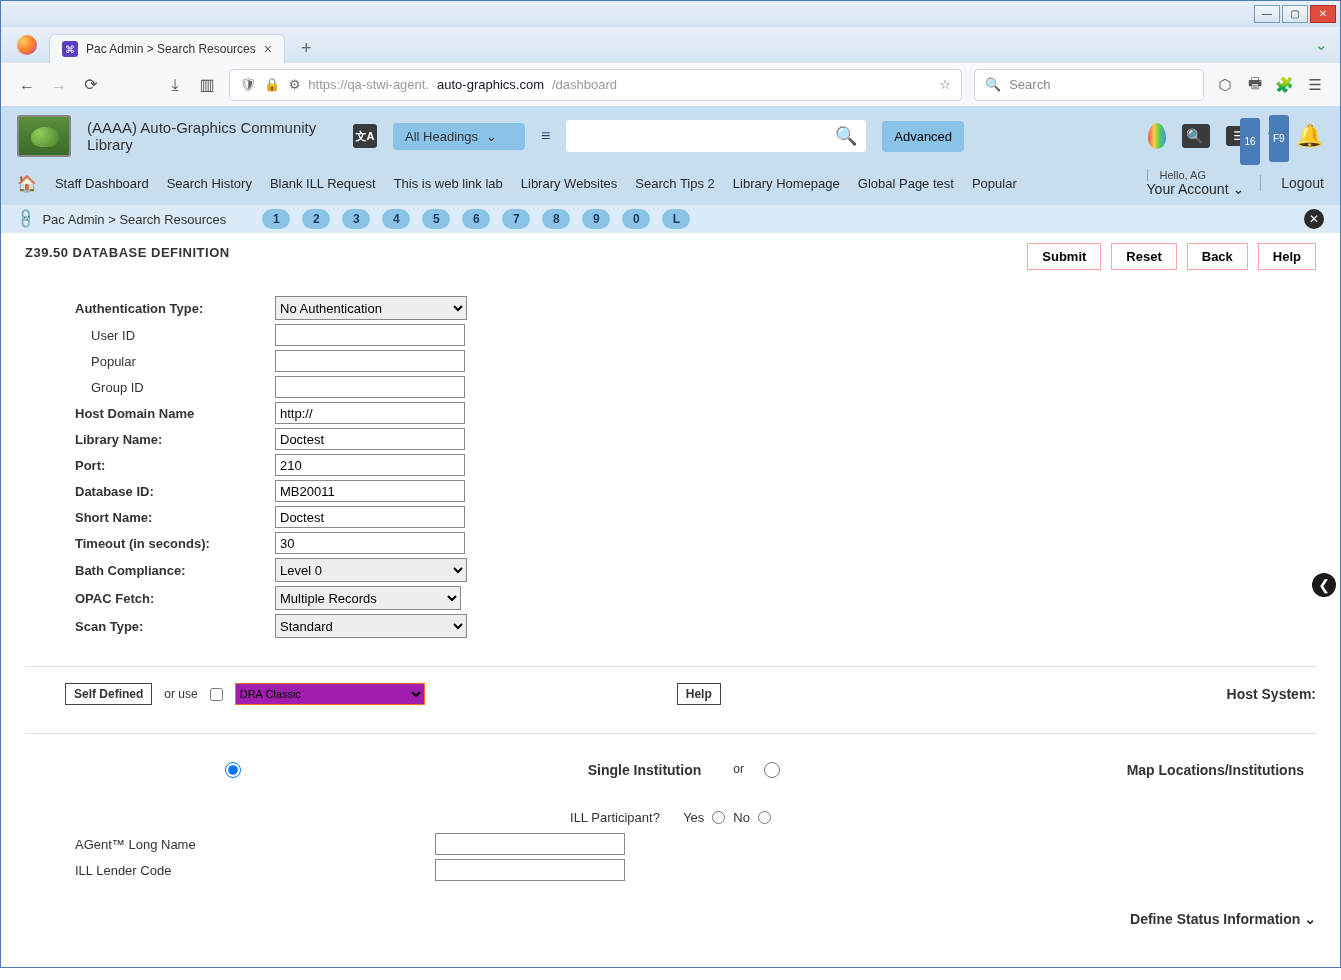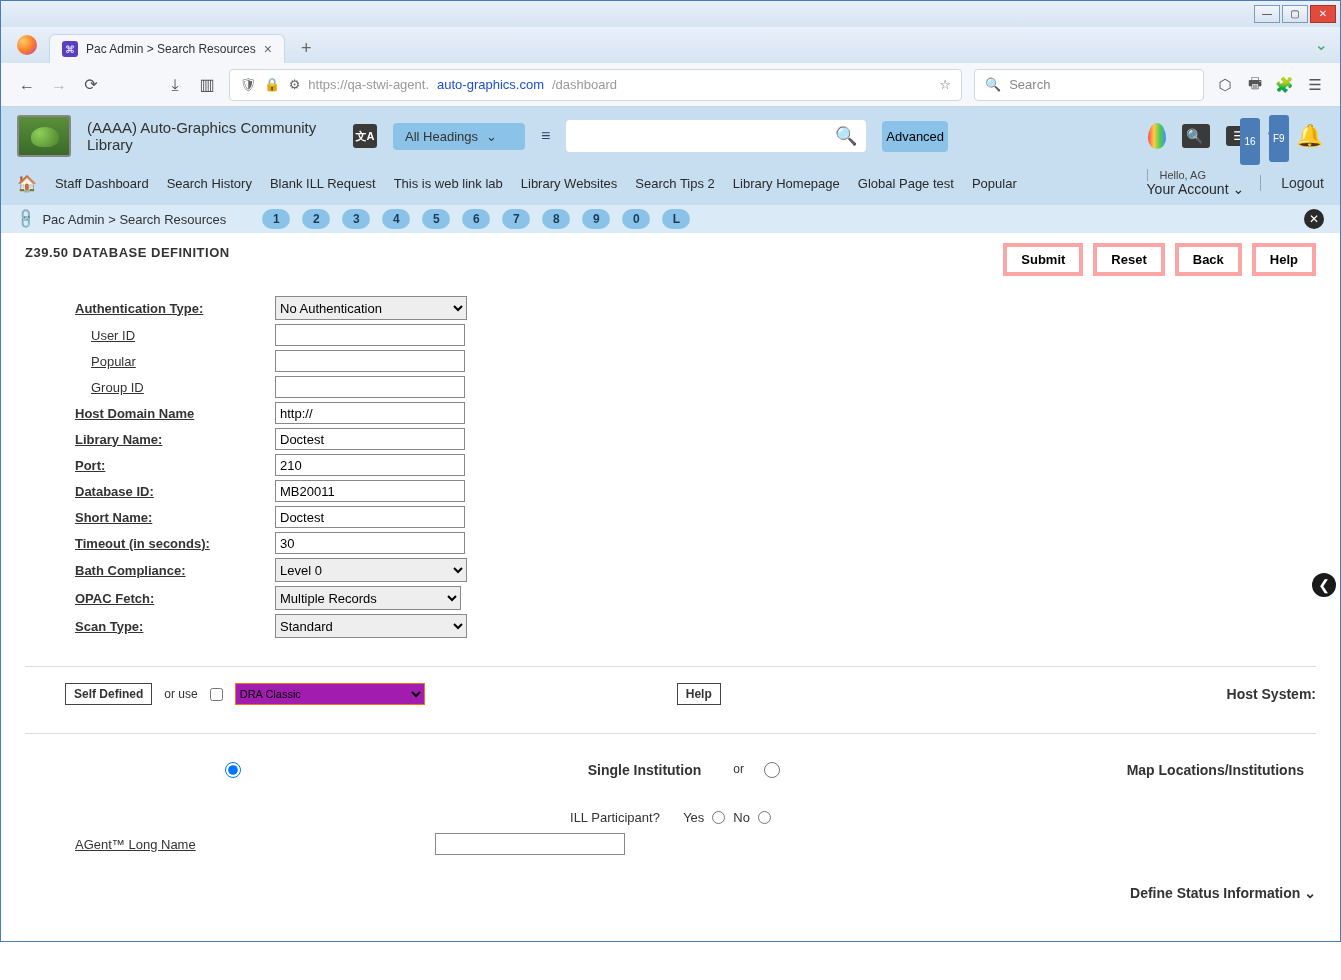--- a/index.html
+++ b/index.html
@@ -17,37 +17,37 @@
 .tab .favicon { width: 16px; height: 16px; background: #5a3fbf; border-radius: 3px; display: flex; align-items: center; justify-content: center; color: #fff; font-size: 10px; }
 .tab .close-x { font-size: 14px; color: #666; cursor: pointer; }
 .newtab { margin-left: 8px; font-size: 18px; color: #666; cursor: pointer; padding: 4px 8px; }
 .tab-overflow { position: absolute; right: 12px; top: 8px; font-size: 16px; color: #4a6; cursor: pointer; }
 
 .toolbar { height: 44px; background: #f5f7fa; display: flex; align-items: center; padding: 0 16px; gap: 12px; border-bottom: 1px solid #c9d6e6; }
 .nav-btn { width: 20px; height: 20px; color: #555; cursor: pointer; display: flex; align-items: center; justify-content: center; font-size: 16px; }
 .nav-disabled { color: #bbb; }
 .url-bar { flex: 1; height: 32px; background: #fff; border: 1px solid #d0d8e2; border-radius: 4px; display: flex; align-items: center; padding: 0 10px; gap: 8px; font-size: 13px; color: #666; }
 .url-bar .url-prefix { color: #999; }
-.url-bar .url-host { color: #1d4ed8; text-align: right; }
+.url-bar .url-host { color: #0f172a; text-align: right; }
 .url-bar .url-path { color: #999; }
 .search-box { width: 230px; height: 32px; background: #fff; border: 1px solid #d0d8e2; border-radius: 4px; display: flex; align-items: center; padding: 0 10px; gap: 8px; color: #888; }
 .tb-icon { width: 18px; height: 18px; color: #555; cursor: pointer; display:flex; align-items:center; justify-content:center; font-size:15px; }
 
 
 .app-header { background: #c6def0; padding: 8px 16px; display: flex; align-items: center; gap: 16px; }
 .logo-img { width: 54px; height: 42px; background: linear-gradient(#5a8f3a, #3a6a2a); border: 2px solid #888; border-radius: 3px; position: relative; }
 .logo-img::after { content:""; position:absolute; left:12px; top:10px; width:28px; height:20px; background: radial-gradient(circle at 30% 30%, #8fcf5a, #4a7f2a); border-radius: 50% 50% 40% 40%; }
 .org-name { font-size: 15px; color: #333; max-width: 250px; }
 .translate-icon { width: 24px; height: 24px; background: #3a3a3a; border-radius: 3px; color:#fff; display:flex; align-items:center; justify-content:center; font-size:11px; font-weight:bold; }
 .search-dropdown { background: #8bc3e8; border: none; border-radius: 4px; padding: 6px 28px 6px 12px; font-size: 13px; display:flex; align-items:center; gap:8px; }
 .db-icon { color: #2a4a6a; font-size:16px; }
 .search-input-wrap { background: #fff; border-radius: 4px; flex: 1; max-width: 300px; height: 32px; display: flex; align-items: center; padding: 0 8px; }
 .search-input-wrap input { border:none; flex:1; outline:none; }
 .search-input-wrap .mag { color:#6aa8d8; font-size:18px; }
-.adv-btn { background: #8bc3e8; border:none; border-radius:4px; padding: 8px 4px; font-size:13px; cursor:pointer; }
+.adv-btn { background: #8bc3e8; border:none; border-radius:4px; padding: 8px 12px; font-size:13px; cursor:pointer; }
 .header-icons { margin-left: auto; display:flex; align-items:center; gap:16px; }
 .balloon-icon { width:18px; height:26px; background: linear-gradient(90deg, #ff4a4a, #ffcc4a, #4acf4a, #4a8aff); border-radius: 50% 50% 50% 50% / 60% 60% 40% 40%; }
 .mag-square { width:28px; height:24px; background: #3a3a3a; border-radius:3px; display:flex; align-items:center; justify-content:center; color:#fff; font-size:14px; }
 .list-icon-wrap { position: relative; }
 .list-icon { width:26px; height:20px; background:#3a3a3a; color:#fff; display:flex; align-items:center; justify-content:center; border-radius:3px; font-size:12px; }
 .badge { position:absolute; top:-8px; right:-8px; background:#4a7cb8; color:#fff; font-size:10px; padding:18px 4px; border-radius:3px; }
 .heart-icon { color:#1a1a1a; font-size:22px; position:relative; }
 .bell-icon { color:#1a1a1a; font-size:22px; }
 
 .nav-row { background: #c6def0; padding: 4px 16px 8px; display:flex; align-items:center; gap:18px; font-size:13px; }
@@ -60,25 +60,25 @@
 
 .breadcrumb-row { background: #daeaf6; padding: 4px 16px; display:flex; align-items:center; gap:8px; font-size:13px; }
 .link-icon { font-size:14px; transform: rotate(-45deg); display:inline-block; }
 .num-pill { background:#8bc3e8; color:#1a3a5a; font-weight:bold; width:28px; height:20px; border-radius:10px; display:flex; align-items:center; justify-content:center; font-size:12px; cursor:pointer; margin-left: 4px; }
 .close-circle { margin-left:auto; width:20px; height:20px; background:#2a2a2a; color:#fff; border-radius:50%; display:flex; align-items:center; justify-content:center; font-size:12px; cursor:pointer; }
 
 
 .main { background:#fff; padding: 12px 24px 40px; position:relative; }
 .page-title { font-size:13px; font-weight:bold; letter-spacing:0.5px; }
 .action-buttons { position:absolute; right:24px; top:10px; display:flex; gap:10px; }
-.btn { border:4px solid #fca5a5; background:#fff; padding:5px 14px; font-size:13px; font-weight:bold; cursor:pointer; }
+.btn { border:1px solid #fca5a5; background:#fff; padding:5px 14px; font-size:13px; font-weight:bold; cursor:pointer; }
 
 .form-area { margin-top: 36px; margin-left: 50px; }
 .form-row { display:flex; align-items:center; margin-bottom: 4px; }
-.form-row label { width: 200px; font-size:13px; font-weight:bold;text-decoration:underline; }
+.form-row label { width: 200px; font-size:13px; font-weight:bold; }
 .form-row label.sub { font-weight:normal; padding-left: 16px; }
 .form-row input[type=text], .form-row input[type=password] { width: 190px; height:22px; border:1px solid #888; padding:0 4px; font-size:13px; }
 .form-row select { width: 192px; height:24px; border:1px solid #888; background:#eee; font-size:13px; }
 .optional { font-style:italic; font-weight:normal; }
 
 .divider { border-top:1px solid #ddd; margin: 28px 0 16px; }
 
 .host-system-row { display:flex; align-items:center; gap:12px; }
 .host-system-row .hs-label { margin-left:auto; font-weight:bold; font-size:14px; }
 .self-defined { border:1px solid #444; padding:3px 8px; font-size:12px; font-weight:bold; }
@@ -308,19 +308,23 @@
       <input type="radio" style="">
       <span>No</span>
       <input type="radio" style="">
     </div>
 
     <div class="bottom-form">
       <div class="form-row">
           <label>AGent™ Long Name</label>
           <input type="text" value="" style="">
         </div>
+      <div class="form-row">
+          <label>ILL Lender Code</label>
+          <input type="text" value="" style="">
+        </div>
     </div>
 
     <div class="define-status"><span>Define Status Information</span> <span>⌄</span></div>
 
     <div class="side-toggle">❮</div>
   </div>
 </div>
 
 </body></html>

